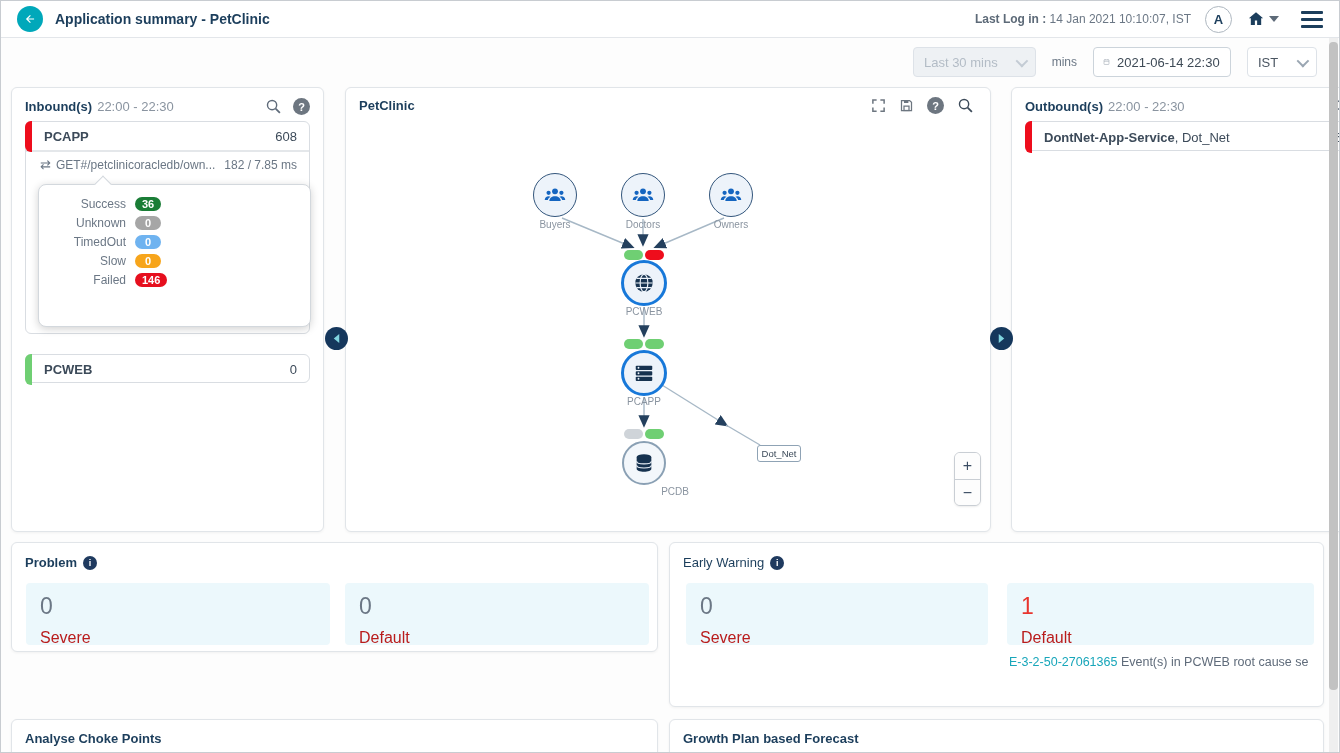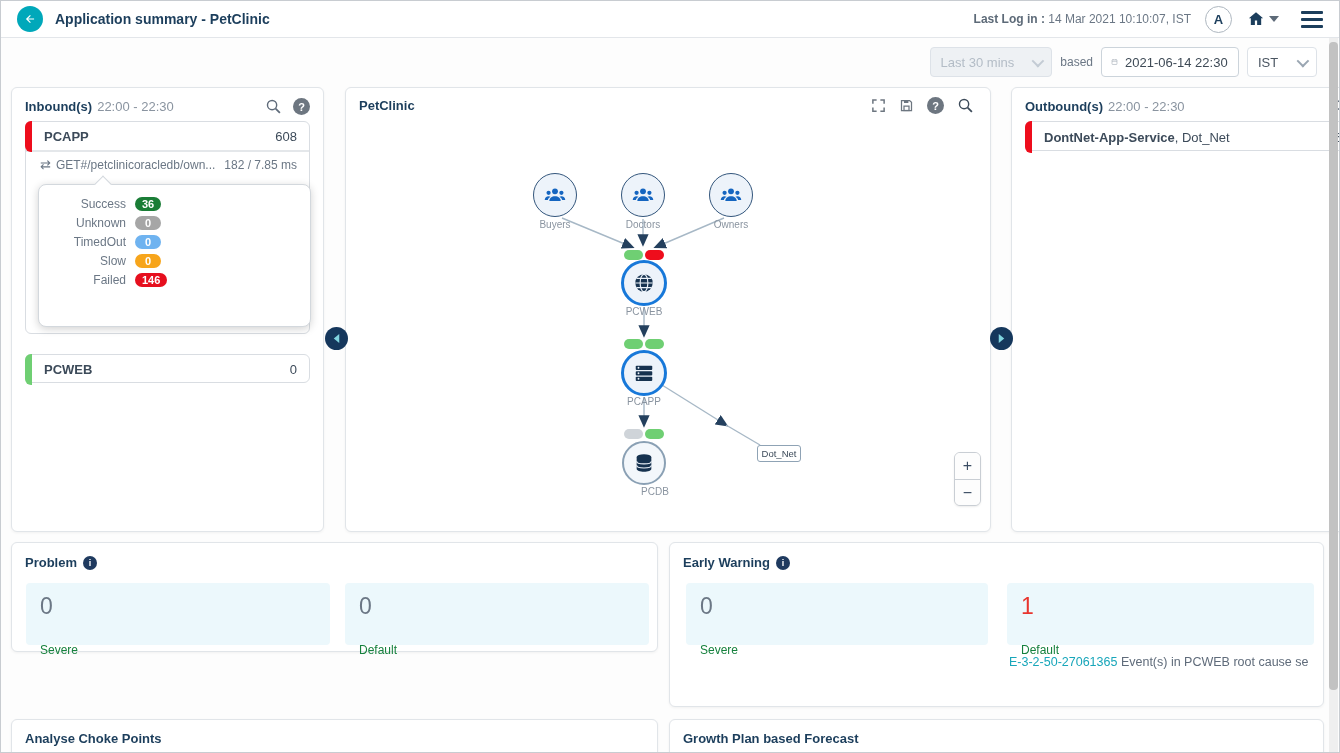--- a/index.html
+++ b/index.html
@@ -13,21 +13,21 @@
   .header-right { margin-left:auto; display:flex; align-items:center; gap:14px; }
   .lastlogin { font-size:12px; color:#6b7785; }
   .lastlogin b { color:#5d6a78; font-weight:700; }
   .avatar { width:27px; height:27px; border-radius:50%; border:1.5px solid #aeb7c0; background:#fff; color:#1c3e5c; font-weight:700; font-size:13px; display:flex; align-items:center; justify-content:center; }
   .home-wrap { display:flex; align-items:center; gap:3px; cursor:pointer; }
   .caret { width:0; height:0; border-left:5px solid transparent; border-right:5px solid transparent; border-top:6px solid #5d6a78; }
   .hamburger { display:flex; flex-direction:column; gap:4px; cursor:pointer; margin-left:8px; }
   .hamburger span { display:block; width:22px; height:3px; background:#1c3e5c; border-radius:1px; }
 
   
-  .filter-bar { position:absolute; top:46px; right:22px; display:flex; align-items:center; gap:8px; z-index:10; }
+  .filter-bar { position:absolute; top:46px; right:22px; display:flex; align-items:center; gap:16px; z-index:10; }
   .select-box { height:30px; border:1px solid #dde2e8; border-radius:4px; background:#fff; display:flex; align-items:center; padding:0 10px; gap:18px; font-size:13px; color:#4a5561; cursor:pointer; }
   .select-box.disabled { background:#eef1f4; color:#b3bcc6; cursor:default; }
   .chev { width:9px; height:9px; border-right:2px solid #9aa6b2; border-bottom:2px solid #9aa6b2; transform:rotate(45deg) translateY(-2px); }
   .from-label { font-size:12px; color:#6b7785; }
   .date-box { height:30px; width:138px; border:1px solid #ccd4db; border-radius:4px; background:#fff; display:flex; align-items:center; padding:0 9px; gap:7px; }
   .date-box input { border:none; outline:none; width:104px; font-size:13px; font-weight:400; color:#3e4a56; font-family:"Liberation Sans",sans-serif; background:transparent; }
 
   
   .panel { position:absolute; background:#fff; border:1px solid #e1e5e9; border-radius:6px; box-shadow:0 1px 3px rgba(0,0,0,.05); }
   .panel-head { display:flex; align-items:center; padding:10px 13px 6px 13px; }
@@ -69,21 +69,21 @@
   .zoom-ctl { position:absolute; width:27px; border:1px solid #c9ced4; border-radius:6px; background:#fbfbfb; overflow:hidden; box-shadow:0 1px 2px rgba(0,0,0,.08); }
   .zoom-btn { width:100%; height:26px; display:flex; align-items:center; justify-content:center; font-size:16px; color:#3b4d63; cursor:pointer; background:#fdfdfd; }
   .zoom-btn + .zoom-btn { border-top:1px solid #c9ced4; }
 
   
   .nav-circle { position:absolute; width:23px; height:23px; border-radius:50%; background:#15375c; display:flex; align-items:center; justify-content:center; cursor:pointer; z-index:9; }
 
   
   .tile { position:absolute; background:#ecf8fc; border-radius:4px; padding:10px 14px; }
   .tile-num { font-size:23px; font-weight:400; color:#6b7785; line-height:1.2; }
-  .tile-label { font-size:12px; color:#15803d; margin-top:22px; }
+  .tile-label { font-size:16px; color:#b91c1c; margin-top:8px; }
   .info-dot { display:inline-flex; width:14px; height:14px; border-radius:50%; background:#1f3a5f; color:#fff; font-size:9px; font-weight:700; align-items:center; justify-content:center; margin-left:6px; vertical-align:1px; }
   .event-line { position:absolute; font-size:12.5px; color:#5f6b7a; white-space:nowrap; overflow:hidden; }
   .event-link { color:#18a6ba; cursor:pointer; }
 
   
   .sb-track { position:absolute; right:1px; top:37px; width:9px; height:715px; background:#efefef; z-index:30; }
   .sb-thumb { position:absolute; right:1px; top:41px; width:9px; height:648px; background:#c2c2c2; border-radius:4px; z-index:31; cursor:pointer; }
 
   svg { display:block; }
 </style>
@@ -93,42 +93,42 @@
 <div id="root">
 
   <div class="header">
     <div class="back-btn">
       <svg width="14" height="14" viewBox="0 0 24 24">
           <path d="M19 11H8.8l4.6-4.6L12 5l-7 7 7 7 1.4-1.4L8.8 13H19z" fill="#fff"></path>
         </svg>
     </div>
     <div class="page-title">Application summary - PetClinic</div>
     <div class="header-right">
-      <div class="lastlogin"><b>Last Log in : </b><span>14 Mar 2021 10:10:07, IST</span></div>
+      <div class="lastlogin"><b>Last Log in : </b><span>14 Jan 2021 10:10:07, IST</span></div>
       <div class="avatar">A</div>
       <div class="home-wrap">
         <svg width="20" height="18" viewBox="0 0 24 24">
             <path d="M12 3 2.5 11h2.6v9h5.4v-6h3v6h5.4v-9h2.6z" fill="#1c3e5c"></path>
           </svg>
         <div class="caret"></div>
       </div>
       <div class="hamburger">
           <span></span>
           <span></span>
           <span></span>
         </div>
     </div>
   </div>
 
   <div class="filter-bar">
     <div class="select-box disabled">
       <span>Last 30 mins</span>
       <span class="chev" style="border-color:#c3cbd4;"></span>
     </div>
-    <span class="from-label">based</span>
+    <span class="from-label">mins</span>
     <div class="date-box">
       <svg width="14" height="14" viewBox="0 0 24 24">
           <path d="M7 2v3M17 2v3" stroke="#97a1ac" stroke-width="2" fill="none"></path>
           <rect x="3.5" y="4.5" width="17" height="16" rx="2" fill="none" stroke="#97a1ac" stroke-width="1.8"></rect>
           <path d="M3.5 9.5h17" stroke="#97a1ac" stroke-width="1.8"></path>
         </svg>
       <input type="text" value="2021-06-14 22:30" style="">
     </div>
     <div class="select-box" style="width:70px;">
       <span>IST</span>
@@ -299,21 +299,21 @@
       <div class="pill" style="left:278px; top:341px; background:#cfd4d9;"></div>
       <div class="pill" style="left:299px; top:341px; background:#6fcf73;"></div>
 
       <div class="node db" style="left:276px; top:353px;">
         <svg width="22" height="22" viewBox="0 0 24 24">
             <ellipse cx="12" cy="5.5" rx="8" ry="3" fill="#16324f"></ellipse>
             <path d="M4 5.5v13c0 1.7 3.6 3 8 3s8-1.3 8-3v-13" fill="#16324f"></path>
             <path d="M4 10c0 1.7 3.6 3 8 3s8-1.3 8-3M4 14.5c0 1.7 3.6 3 8 3s8-1.3 8-3" stroke="#edf3fa" stroke-width="1.2" fill="none"></path>
           </svg>
       </div>
-      <div class="node-label" style="left:264px; top:398px;">PCDB</div>
+      <div class="node-label" style="left:253px; top:398px;text-align:right;">PCDB</div>
 
       <div class="dotnet-box" style="left:411px; top:357px; width:44px; height:17px;">Dot_Net</div>
 
       <div class="zoom-ctl" style="left:608px; top:364px;">
         <div class="zoom-btn">+</div>
         <div class="zoom-btn">−</div>
       </div>
     </div>
   </div>
 
@@ -359,21 +359,21 @@
       <div class="tile-label">Severe</div>
     </div>
     <div class="tile" style="left:333px; top:40px; width:304px; height:62px;">
       <div class="tile-num" style="color: rgb(107, 119, 133);">0</div>
       <div class="tile-label">Default</div>
     </div>
   </div>
 
   <div class="panel" style="left:668px; top:541px; width:655px; height:165px;">
     <div class="panel-head" style="padding-top:12px;">
-      <span class="panel-title" style="font-weight:700;">Early Warning</span>
+      <span class="panel-title" style="font-weight:400;">Early Warning</span>
       <span class="info-dot">i</span>
     </div>
     <div class="tile" style="left:16px; top:40px; width:302px; height:62px;">
       <div class="tile-num" style="color: rgb(107, 119, 133);">0</div>
       <div class="tile-label">Severe</div>
     </div>
     <div class="tile" style="left:337px; top:40px; width:307px; height:62px;">
       <div class="tile-num" style="color: rgb(232, 53, 46);">1</div>
       <div class="tile-label">Default</div>
     </div>

